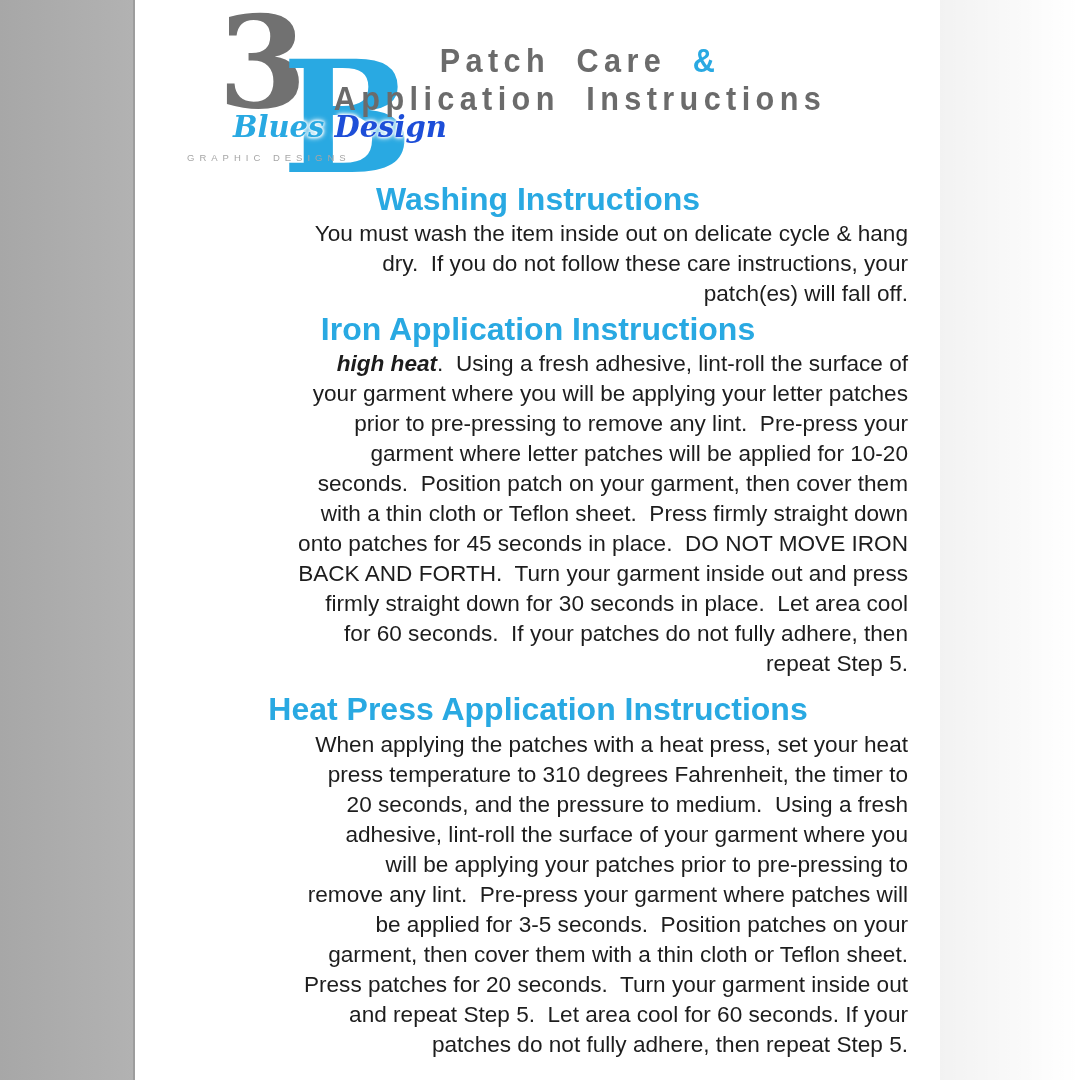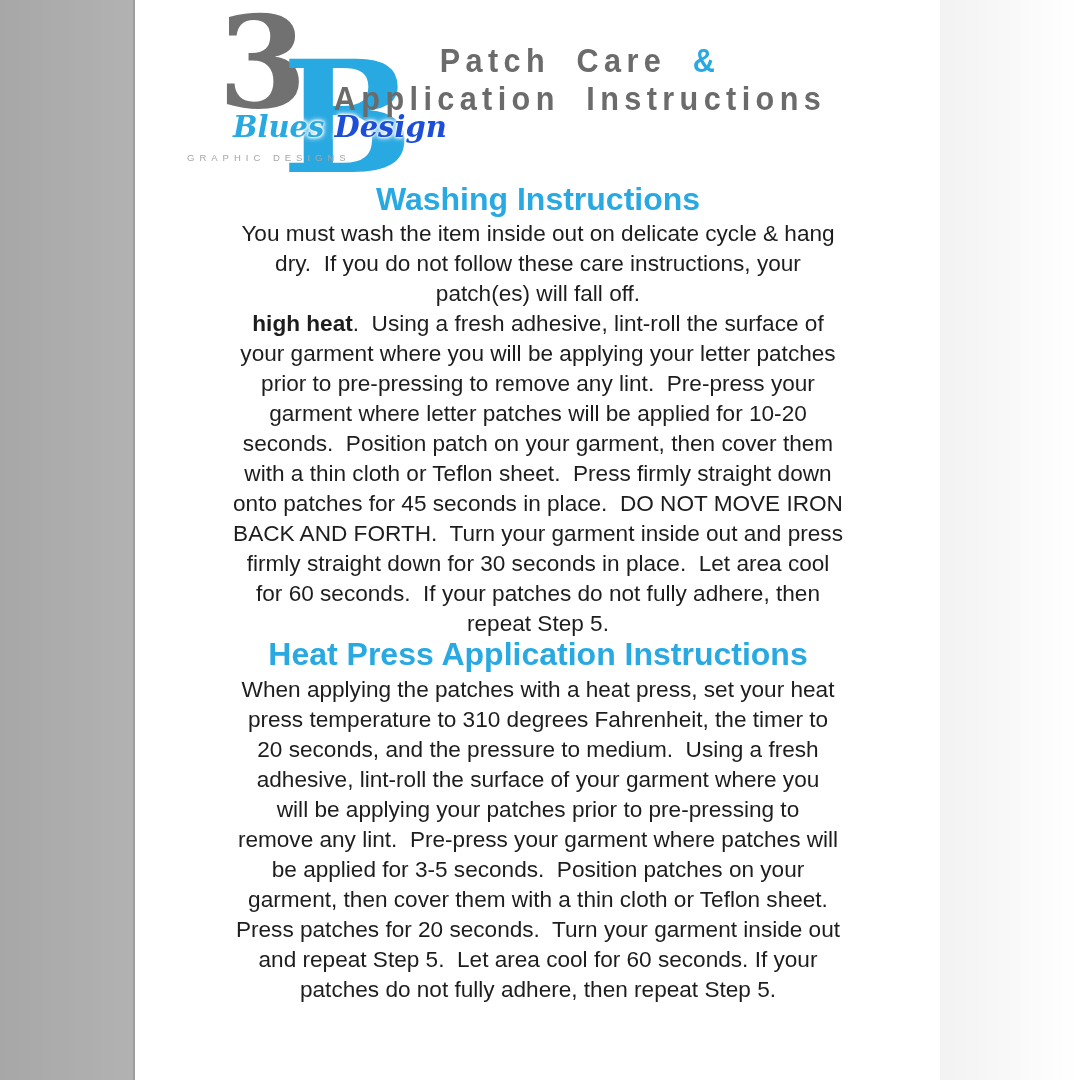--- a/index.html
+++ b/index.html
@@ -77,27 +77,28 @@
     text-align: center;
     color: var(--body-color);
   }
   .section-heading {
     margin: 0 0 5px 0;
     font-size: 32px; line-height: 30px;
     font-weight: bold;
     color: var(--accent);
   }
   .section-heading.iron { margin-top: 5px; }
-  .section-heading.heat { margin-top: 0; margin-bottom: 6px; }
+  .section-heading.heat { margin-top: 15px; margin-bottom: 6px; }
   .body-text {
     margin: 0;
     font-size: 22.6px; line-height: 30px;
     white-space: pre-wrap;
+    text-align: right;
   }
-  .body-text b { font-weight: bold; }
+  .body-text b { font-weight: bold; font-style: italic; }
 </style>
 </head>
 <body style="--accent: #29a9e2; --title-gray: #6b6b6b; --body-color: #1d1d1d;">
 
 <div class="left-bar"></div>
 <div class="right-fade"></div>
 
 <div class="logo">
   <span class="logo-numeral">3</span>
   <span class="logo-letter">B</span>
@@ -110,20 +111,21 @@
   <div>Application Instructions</div>
 </div>
 
 <div class="content">
 
   <h2 class="section-heading washing">Washing Instructions</h2>
   <p class="body-text">You must wash the item inside out on delicate cycle &amp; hang
 dry.  If you do not follow these care instructions, your
 patch(es) will fall off.</p>
 
+  <h2 class="section-heading iron">Iron Application Instructions</h2>
   <p class="body-text"><b>high heat</b><span>.  Using a fresh adhesive, lint-roll the surface of
 your garment where you will be applying your letter patches
 prior to pre-pressing to remove any lint.  Pre-press your
 garment where letter patches will be applied for 10-20
 seconds.  Position patch on your garment, then cover them
 with a thin cloth or Teflon sheet.  Press firmly straight down
 onto patches for 45 seconds in place.  DO NOT MOVE IRON
 BACK AND FORTH.  Turn your garment inside out and press
 firmly straight down for 30 seconds in place.  Let area cool
 for 60 seconds.  If your patches do not fully adhere, then

